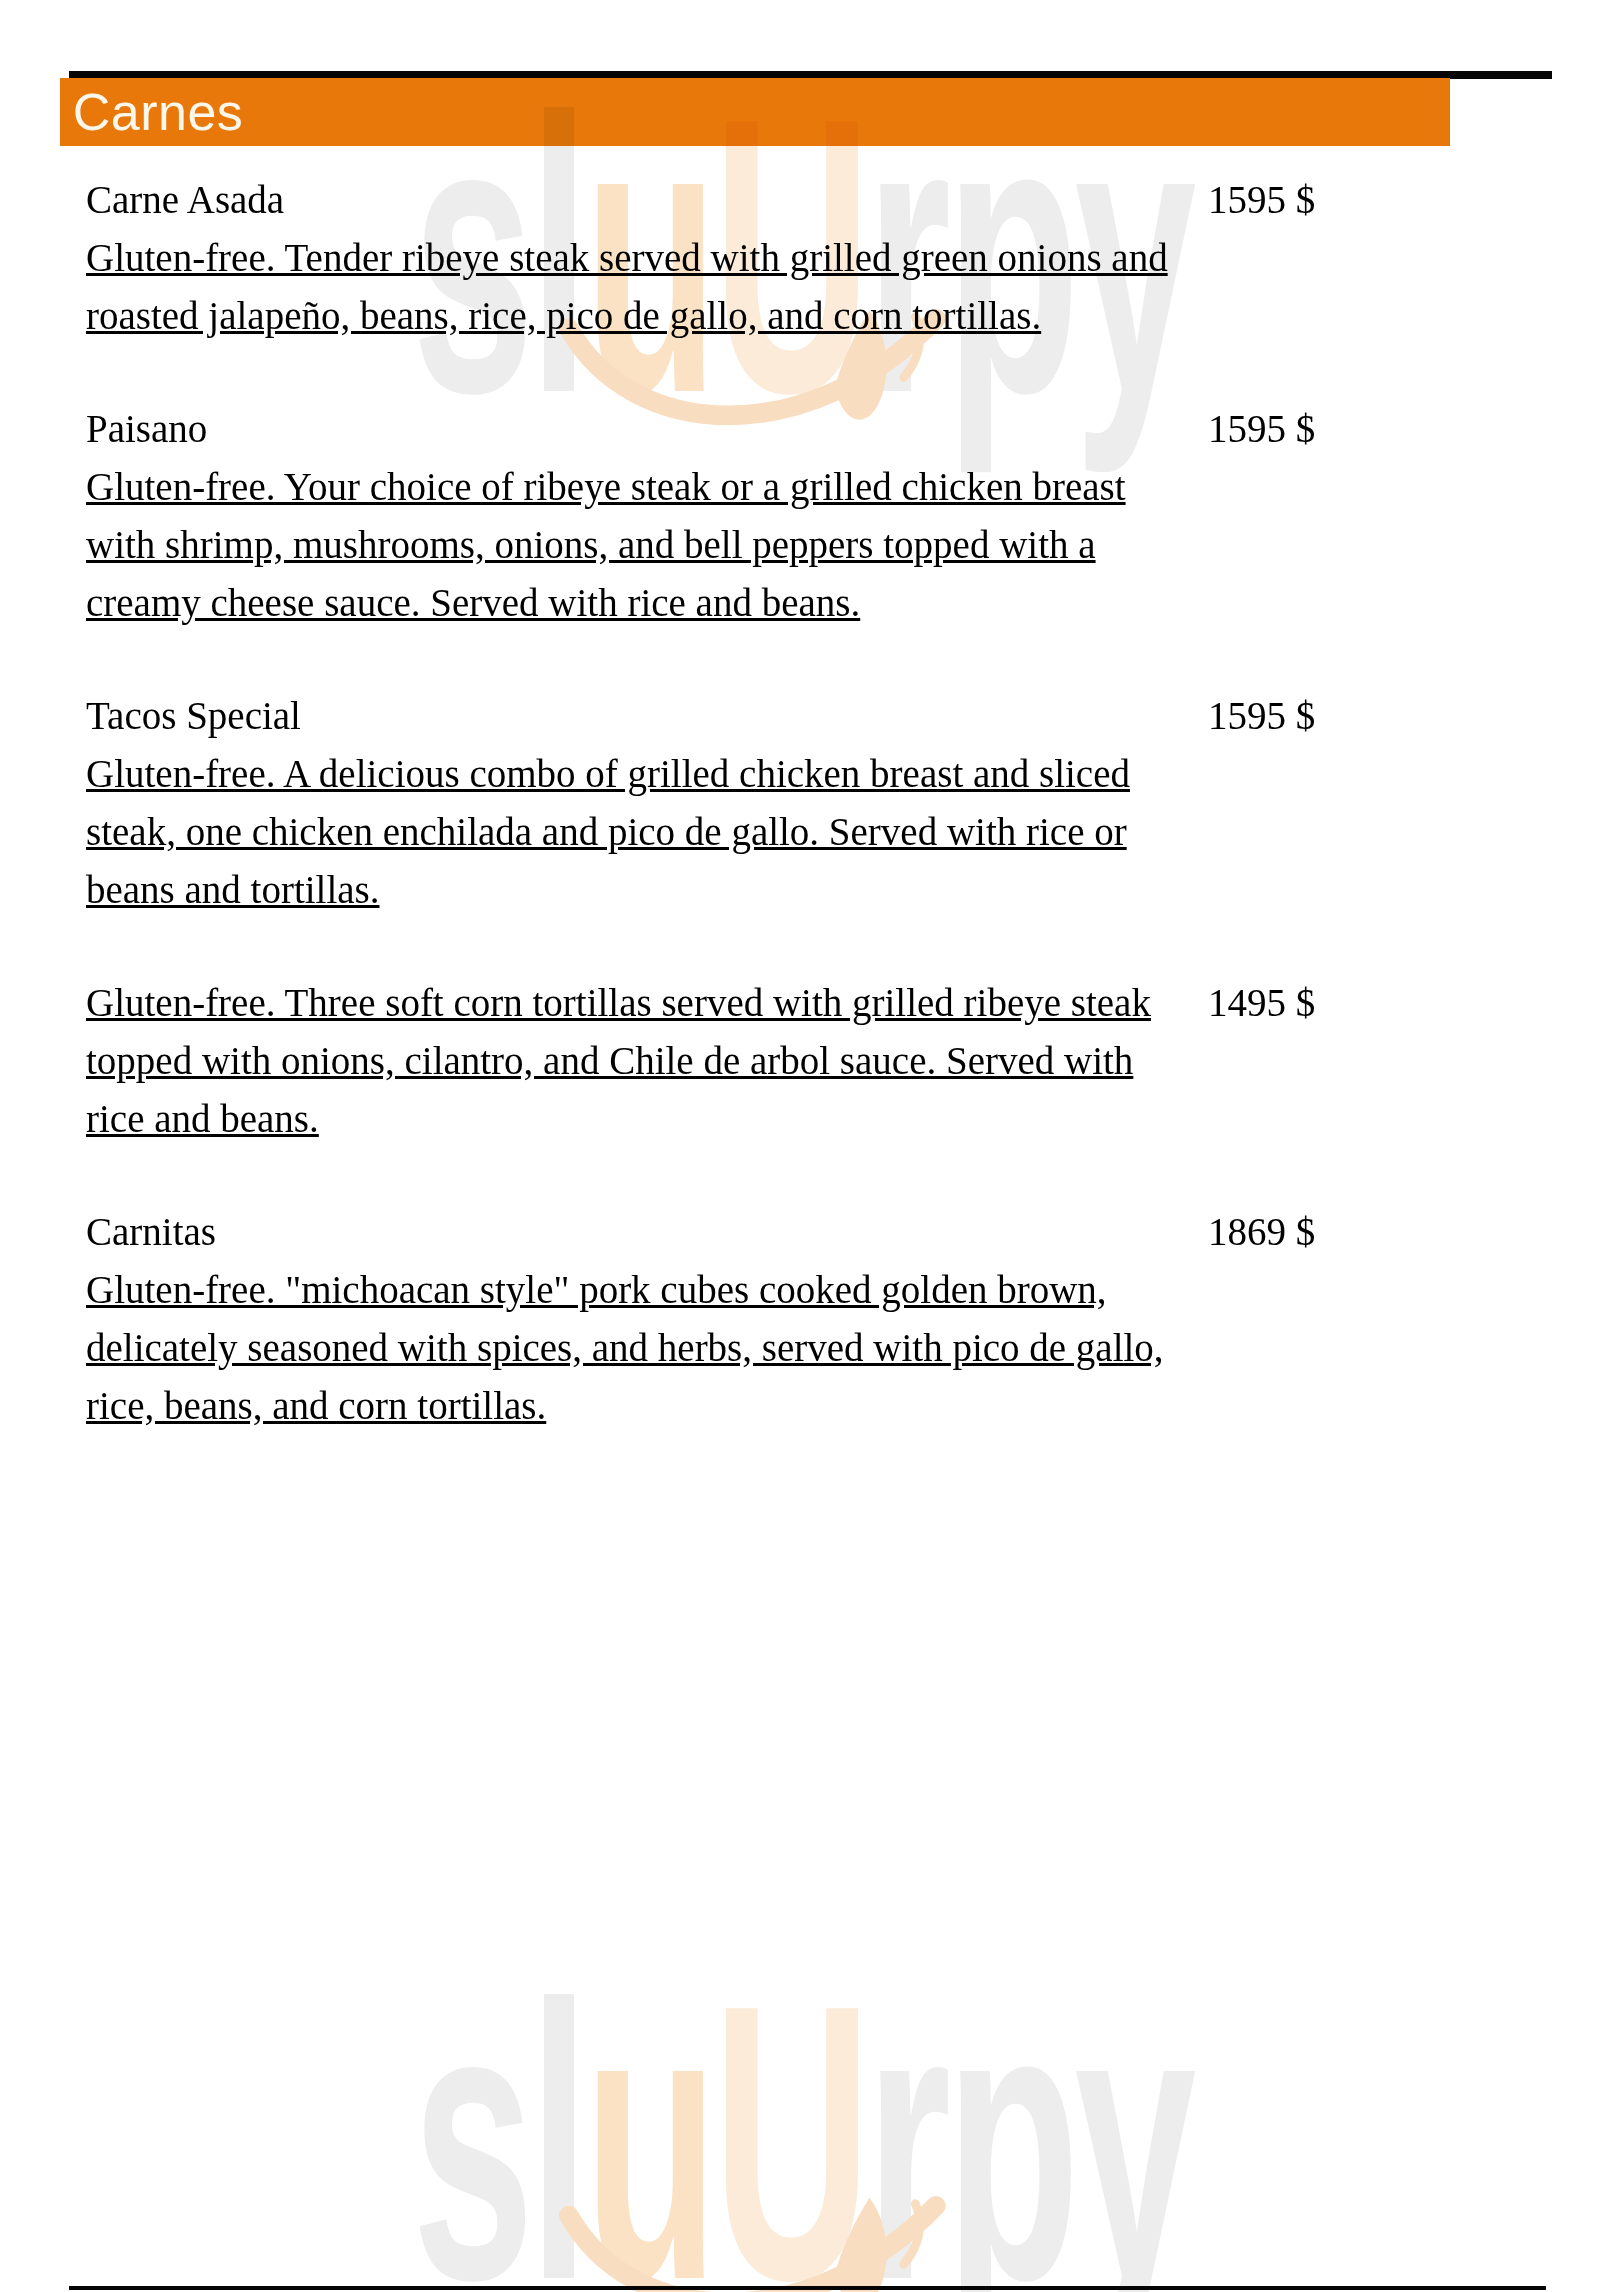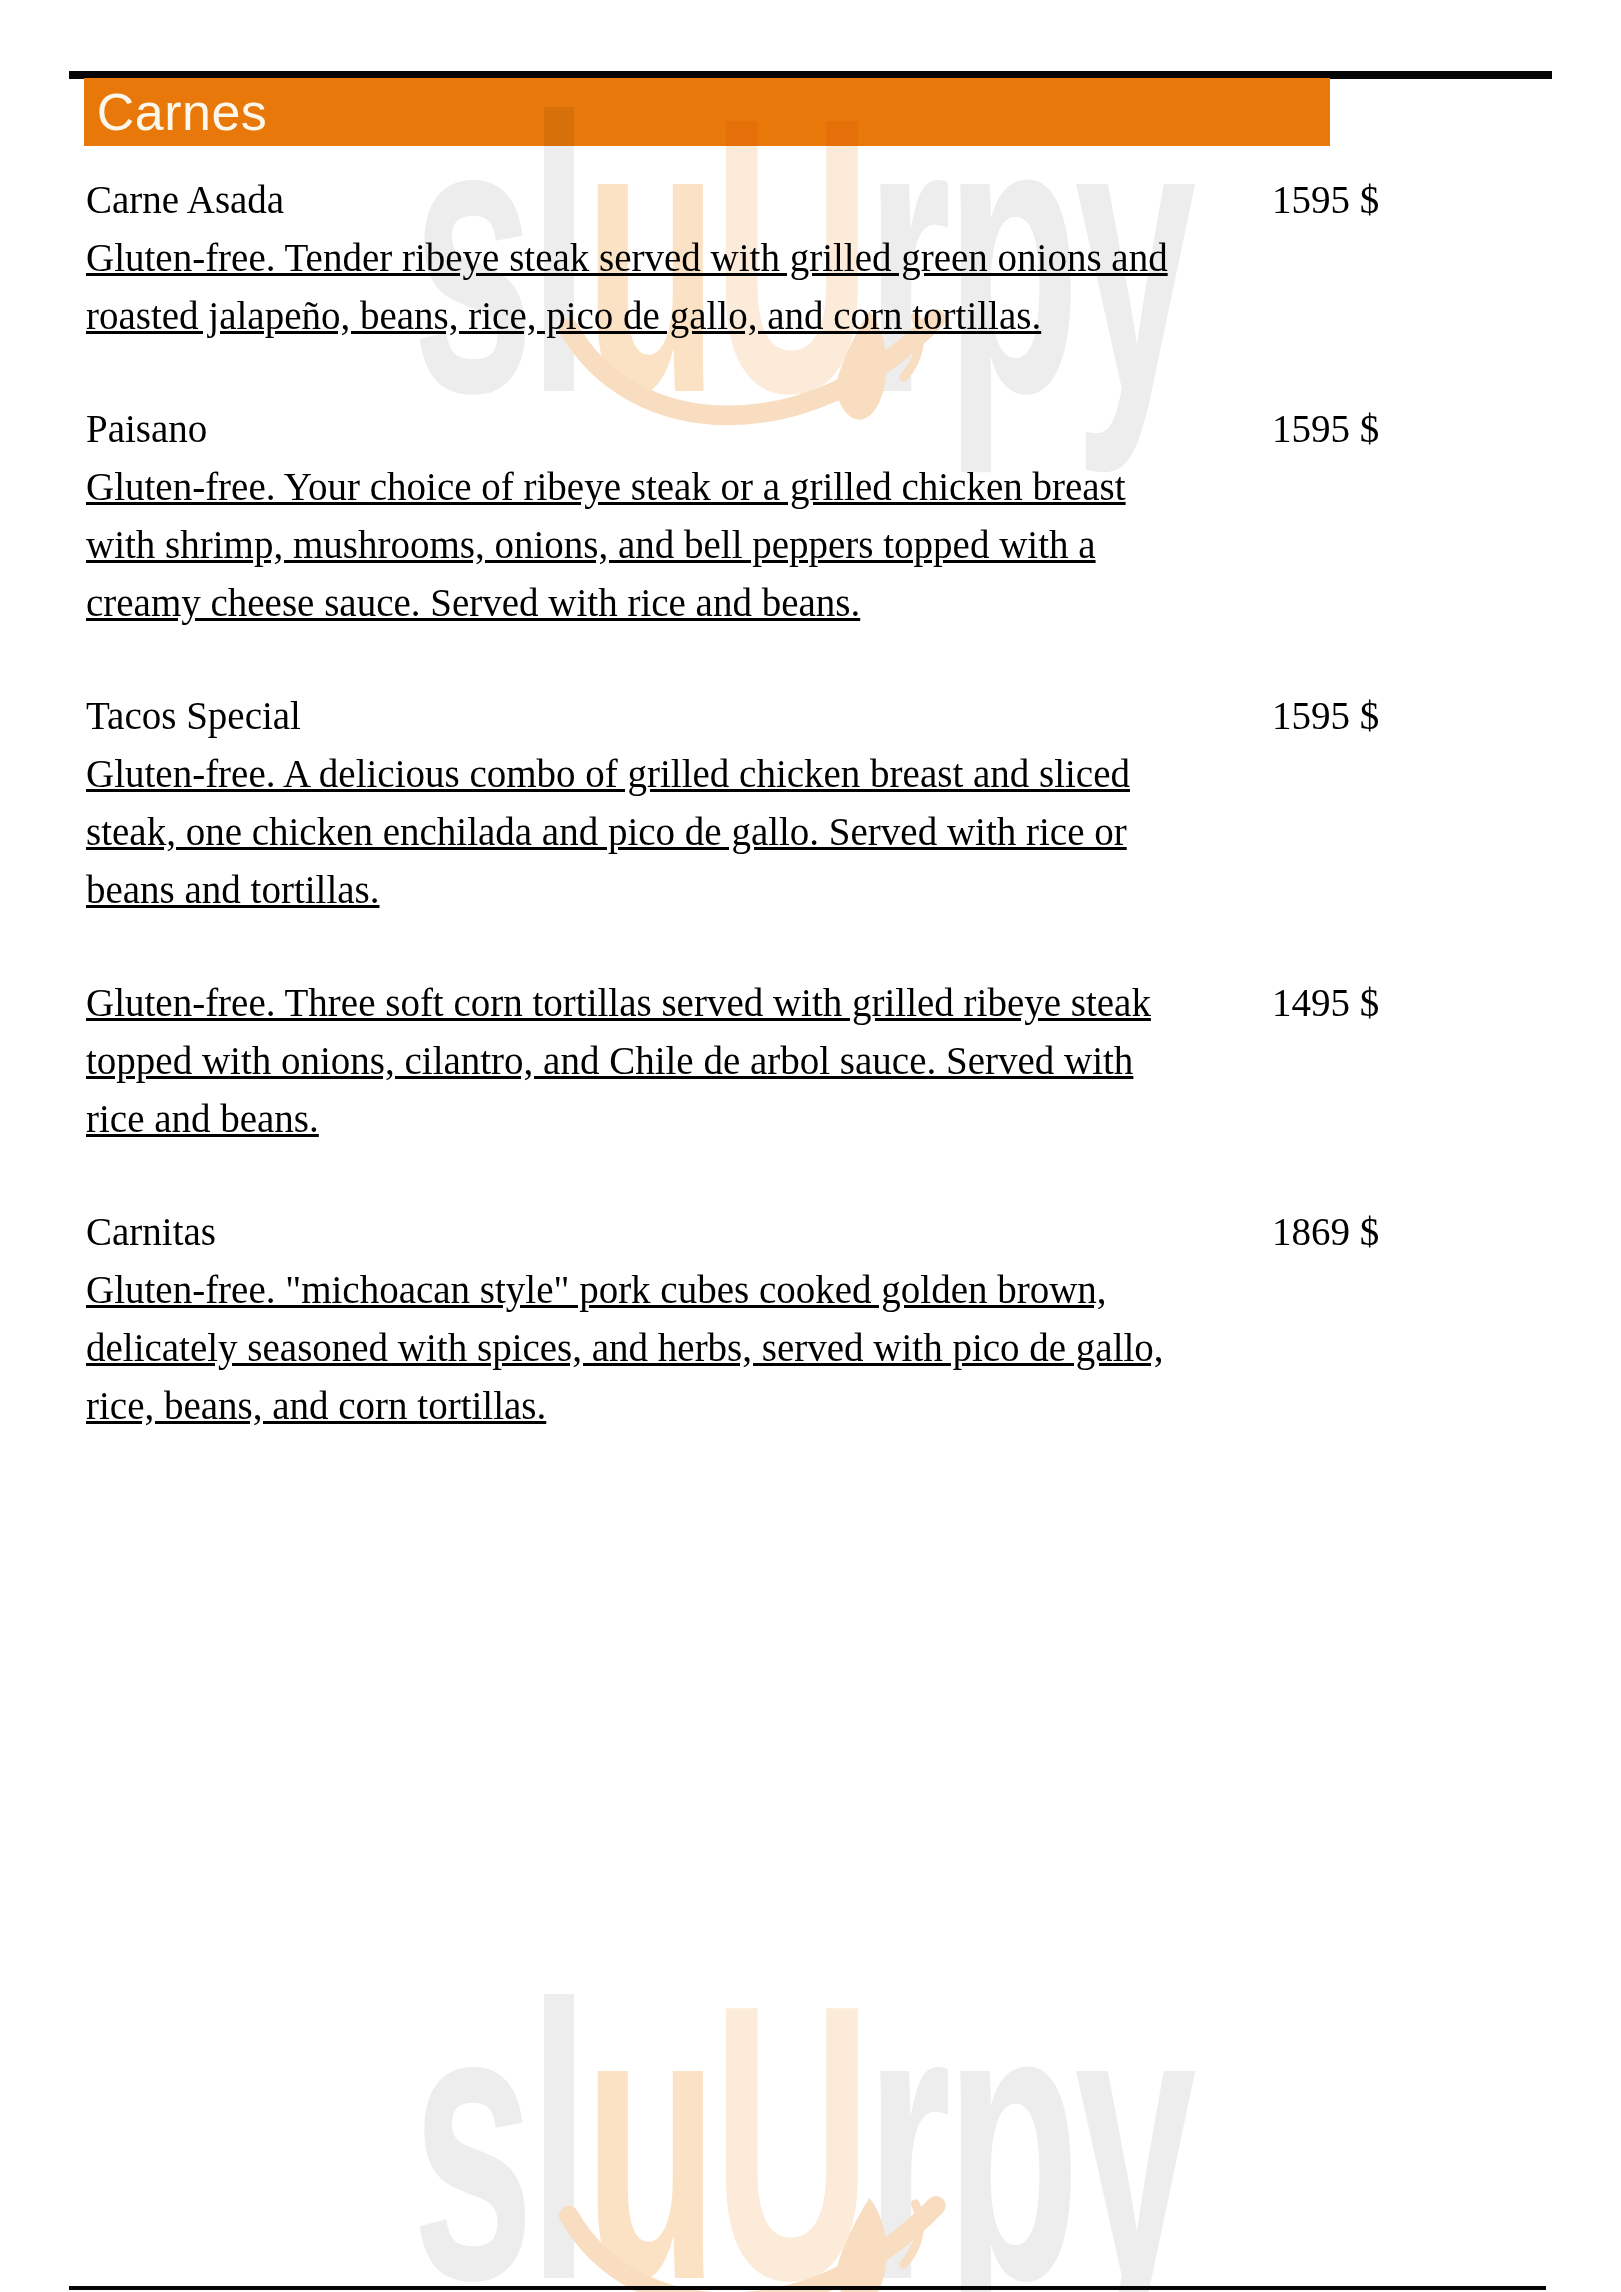--- a/index.html
+++ b/index.html
@@ -19,23 +19,23 @@
   .top-black-bar {
     position: absolute;
     left: 69px;
     top: 71px;
     width: 1483px;
     height: 7.8px;
     background: var(--bar-black, #050505);
   }
   .section-header {
     position: absolute;
-    left: 84px;
+    left: 60px;
     top: 78px;
-    width: 1246px;
+    width: 1390px;
     height: 68px;
     background: var(--orange, #E87809);
   }
   .section-header .title {
     font-family: "Liberation Sans", sans-serif;
     font-size: 52px;
     line-height: 68px;
     color: var(--cream, #FCF7EA);
     padding-left: 12.7px;
     letter-spacing: 0.5px;
@@ -51,21 +51,21 @@
   }
   .menu-item { margin-bottom: 55px; }
   .item-header {
     position: relative;
     font-size: 39px;
     line-height: 58px;
   }
   .item-name { display: inline-block; }
   .item-price {
     position: absolute;
-    left: 1186px;
+    left: 1122px;
     top: 0;
     white-space: nowrap;
   }
   .item-desc {
     font-size: 39px;
     line-height: 58px;
     white-space: pre-line;
     max-width: 1313px;
     text-decoration: underline;
   }

